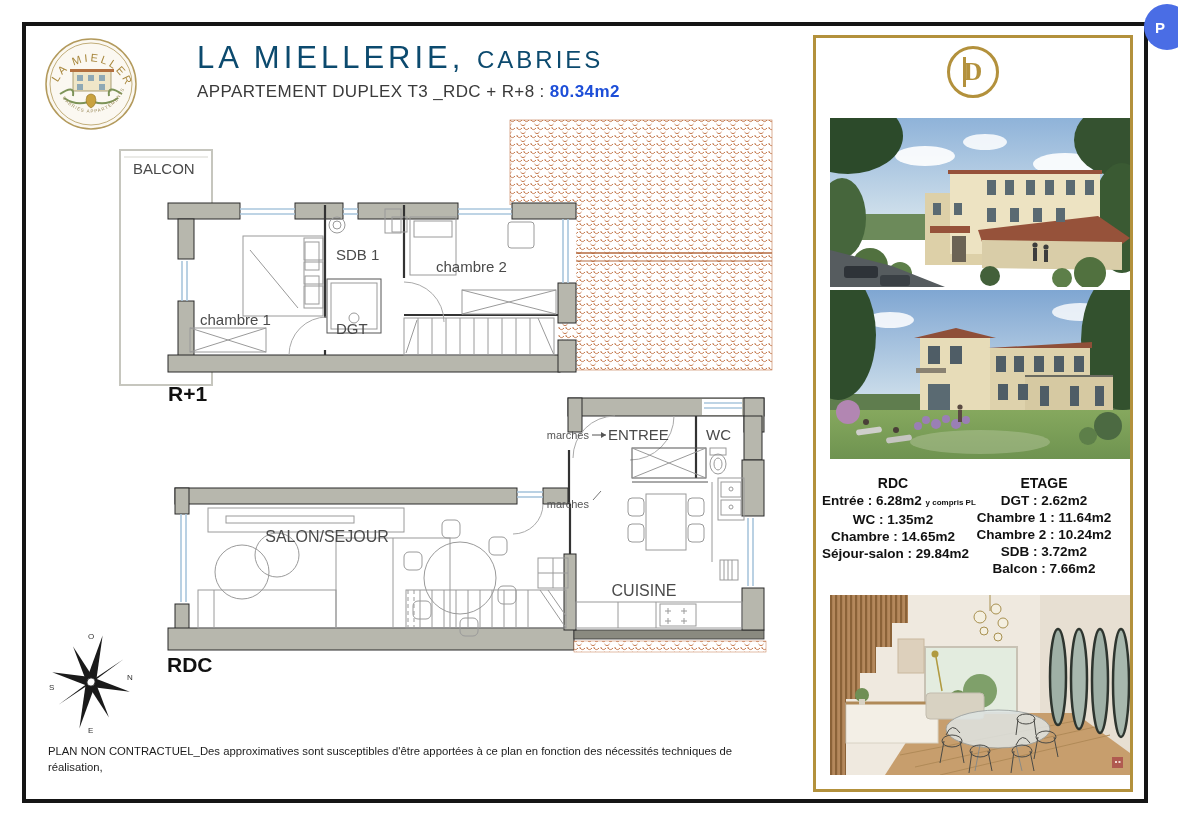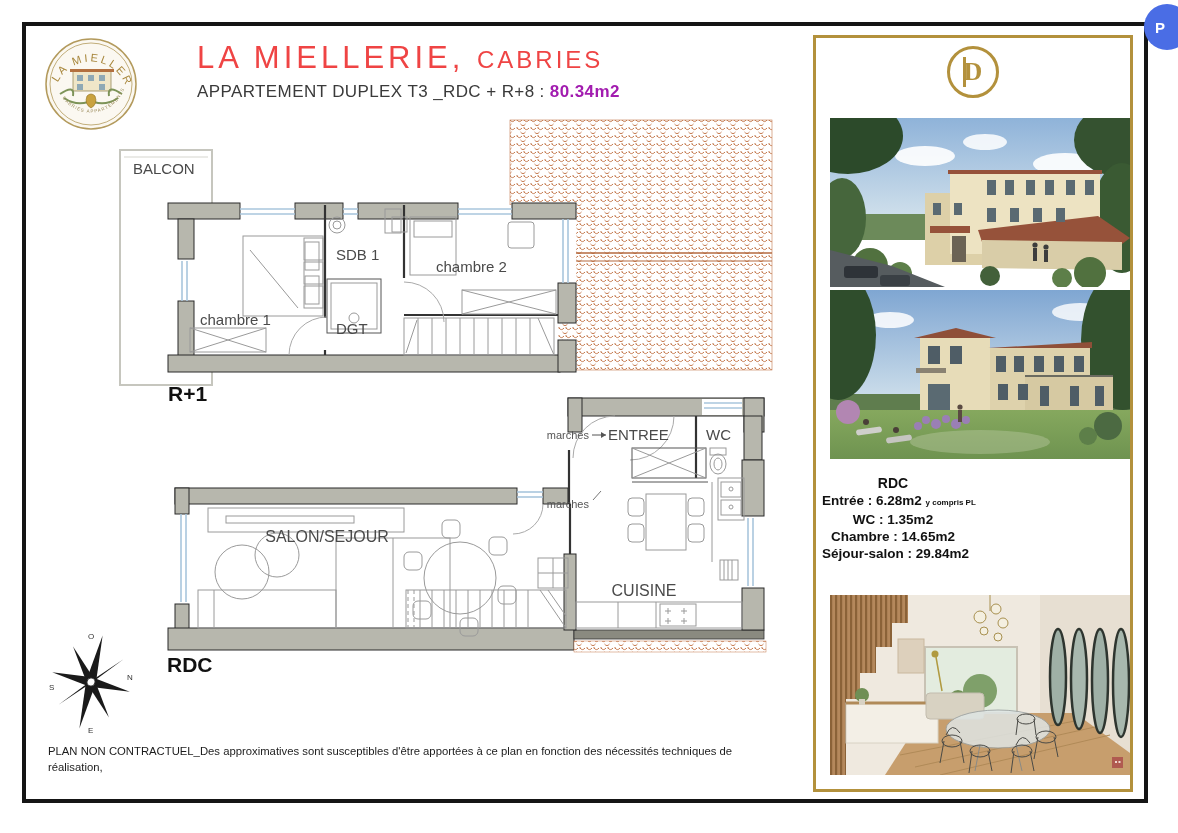--- a/index.html
+++ b/index.html
@@ -2,24 +2,24 @@
 <html><head>
 <meta charset="utf-8">
 <style>
   html,body{margin:0;padding:0;}
   body{width:1178px;height:833px;position:relative;overflow:hidden;background:#fff;
        font-family:"Liberation Sans",sans-serif;}
   .doc-frame{position:absolute;left:22px;top:22px;width:1118px;height:773px;border:4px solid #151515;background:#fff;}
   
   .badge{position:absolute;left:40px;top:36px;width:102px;height:96px;}
   .titleblock{position:absolute;left:197px;top:40px;}
-  .t1{color:#ef4444;font-size:31px;letter-spacing:4px;font-weight:400;}
+  .t1{color:#0c4a6e;font-size:31px;letter-spacing:4px;font-weight:400;}
   .t1 .city{font-size:24px;letter-spacing:3px;}
   .t2{margin-top:6px;color:#3a3a3a;font-size:17px;letter-spacing:0.4px;font-weight:500;}
-  .t2 b{color:#a21caf;margin-top:8px;}
+  .t2 b{color:#1d4ed8;margin-top:8px;}
   
   .plansvg{position:absolute;left:40px;top:110px;}
   .compass{position:absolute;left:48px;top:630px;}
   
   .panel{position:absolute;left:813px;top:35px;width:314px;height:751px;border:3px solid #b3913c;background:#fff;}
   .brand{position:absolute;top:8px;left:0;width:100%;text-align:center;}
   .brand-circle{width:46px;height:46px;border:3px solid #b3913c;border-radius:50%;margin:0 auto;
        display:flex;align-items:center;justify-content:center;color:#b3913c;font-size:26px;font-weight:700;
        font-family:"Liberation Serif",serif;position:relative;}
   .brand-circle:after{content:"";position:absolute;left:13px;top:8px;bottom:8px;width:3px;background:#b3913c;}
@@ -481,20 +481,28 @@
   </svg>
 
   <div class="surfaces">
     <div class="scol c1">
       <div class="stitle">RDC</div>
       <div class="sline"><span>Entrée : 6.28m2</span> <span class="snote">y compris PL</span></div>
       <div class="sline">WC : 1.35m2</div>
       <div class="sline">Chambre : 14.65m2</div>
       <div class="sline">Séjour-salon : 29.84m2</div>
     </div>
+    <div class="scol c2">
+      <div class="stitle">ETAGE</div>
+      <div class="sline">DGT : 2.62m2</div>
+      <div class="sline">Chambre 1 : 11.64m2</div>
+      <div class="sline">Chambre 2 : 10.24m2</div>
+      <div class="sline">SDB : 3.72m2</div>
+      <div class="sline">Balcon : 7.66m2</div>
+    </div>
   </div>
 
   <svg class="render r3" viewBox="0 0 300 180" preserveAspectRatio="none">
     <defs>
         <pattern id="slats" width="5" height="6" patternUnits="userSpaceOnUse">
       <rect width="5" height="6" fill="#b4885c"></rect>
           <rect x="0" width="2.2" height="6" fill="#8a6238"></rect>
         </pattern>
       </defs>
     <rect width="300" height="180" fill="#efe9df"></rect>

